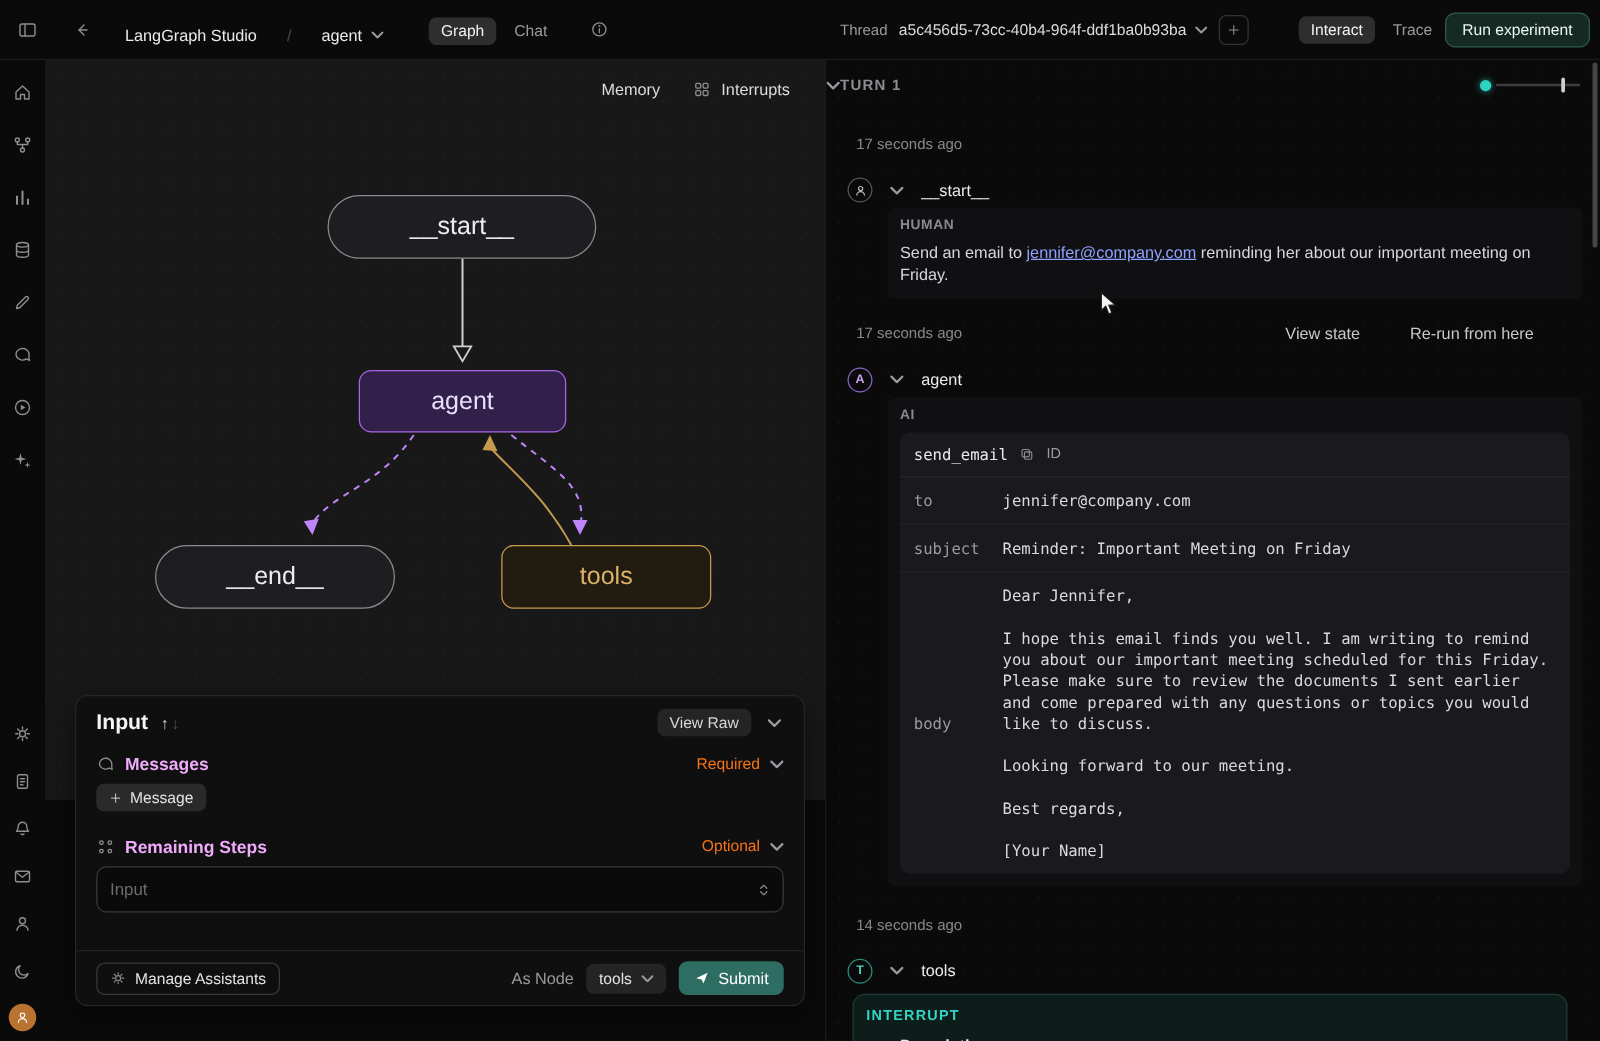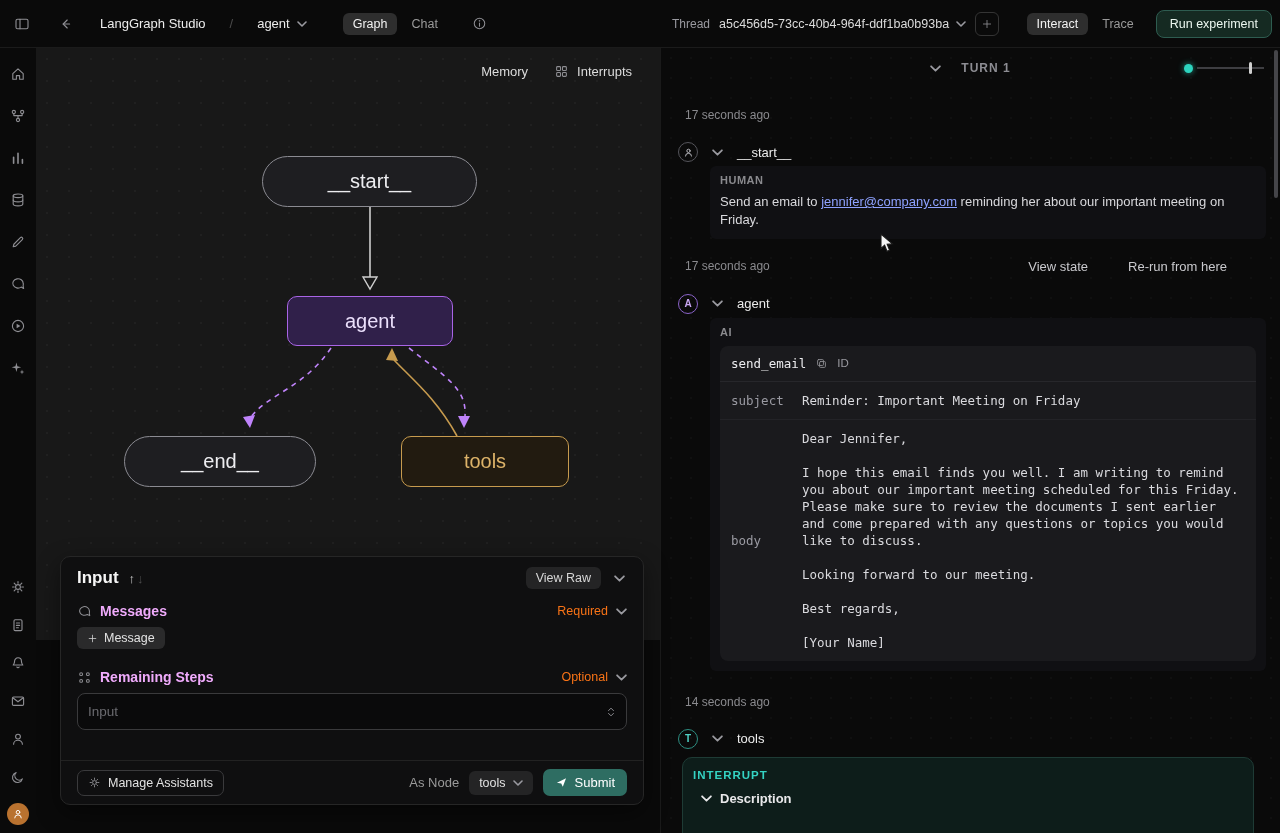--- a/index.html
+++ b/index.html
@@ -5,38 +5,38 @@
   *{margin:0;padding:0;box-sizing:border-box}
   html,body{width:1280px;height:833px;overflow:hidden;background:#0a0a0a;
     font-family:"Liberation Sans",sans-serif;color:#e5e5e5;-webkit-font-smoothing:antialiased}
   .app{position:relative;width:1280px;height:833px}
   .ic{stroke:#8e8e93;fill:none;stroke-width:1.4;stroke-linecap:round;stroke-linejoin:round;display:block}
   .chev{stroke:#9a9aa0;fill:none;stroke-width:1.6;stroke-linecap:round;stroke-linejoin:round}
 
   
   .topbar{position:relative;height:48px;background:#0a0a0a;display:flex;align-items:center;
     padding:0 10px;border-bottom:1px solid #1b1b1b;z-index:30}
-  .tb-left{display:flex;align-items:center;gap:20px}
+  .tb-left{display:flex;align-items:flex-end;gap:20px}
   .icon-btn{display:inline-flex;align-items:center;justify-content:center;width:24px;height:24px;
     border-radius:6px;cursor:pointer;background:none;border:none}
   .tb-title{font-size:13px;color:#ececec;white-space:nowrap;margin-left:2px}
   .tb-sep{color:#4c4c4c;font-size:13px;margin:0 4px}
   .tb-select{display:inline-flex;align-items:center;gap:7px;background:none;border:none;
     color:#ececec;font-size:13px;cursor:pointer}
   .tb-tabs{display:flex;align-items:center;gap:4px;margin-left:16px}
   .tab{padding:4px 10px;border-radius:6px;font-size:12.5px;color:#9a9a9a;background:none;
     border:none;cursor:pointer;white-space:nowrap}
   .tab.active{background:#2e2e2e;color:#f2f2f2}
   .tb-thread{position:absolute;left:672px;top:0;height:48px;display:flex;align-items:center;gap:9px}
   .thread-label{font-size:12px;color:#9a9aa0}
   .thread-select{display:flex;align-items:center;gap:7px;font-size:12.5px;color:#dcdcdc;
     background:none;border:none;cursor:pointer;white-space:nowrap}
   .plus-btn{width:24px;height:24px;border:1px solid #343434;border-radius:6px;background:none;
     display:flex;align-items:center;justify-content:center;cursor:pointer}
-  .tb-right{position:absolute;right:8px;top:0;height:48px;display:flex;align-items:center;gap:12px}
+  .tb-right{position:absolute;right:8px;top:0;height:48px;display:flex;align-items:center;}
   .run-btn{padding:6px 13px;border-radius:8px;border:1px solid #2e5c50;background:#152a22;
     color:#ecf7f0;font-size:12.5px;cursor:pointer;white-space:nowrap}
 
   
   .rail{position:absolute;left:0;top:48px;width:36px;height:785px;background:#0a0a0a;
     display:flex;flex-direction:column;align-items:center;padding:14px 0 8px;gap:18px;z-index:20}
   .rail-bottom{margin-top:auto;display:flex;flex-direction:column;align-items:center;gap:14px}
   .rail-avatar{width:22px;height:22px;border-radius:50%;background:#b9722f;display:flex;
     align-items:center;justify-content:center;cursor:pointer}
 
@@ -88,21 +88,21 @@
   .as-node{font-size:13px;color:#9a9a9a}
   .node-select{display:inline-flex;align-items:center;gap:7px;background:#242425;border:none;
     border-radius:6px;padding:5px 10px;font-size:12.5px;color:#e2e2e2;cursor:pointer}
   .submit-btn{display:inline-flex;align-items:center;gap:7px;background:#2e6d62;border:none;
     border-radius:7px;padding:6px 12px;font-size:13px;color:#fff;cursor:pointer}
 
   
   .thread-panel{position:absolute;left:660px;top:48px;width:620px;height:785px;background:#0a0a0a;
     background-image:radial-gradient(rgba(255,255,255,0.022) 1px,transparent 1.2px);
     background-size:20px 20px;border-left:1px solid #1a1a1a;overflow:hidden}
-  .turn-header{position:relative;height:40px;display:flex;align-items:center;justify-content:center;gap:20px}
+  .turn-header{position:relative;height:40px;display:flex;align-items:center;gap:0}
   .turn-label{font-size:12px;font-weight:600;letter-spacing:1px;color:#8d8d93}
   .slider{position:absolute;right:16px;top:15px;width:80px;height:10px;display:flex;align-items:center;cursor:pointer}
   .slider-dot{width:9px;height:9px;border-radius:50%;background:#2dd4bf;box-shadow:0 0 6px rgba(45,212,191,.7)}
   .slider-track{flex:1;height:2px;background:#3e3e42;margin-left:4px;position:relative}
   .slider-handle{position:absolute;left:52px;top:-5px;width:3px;height:12px;border-radius:2px;background:#cfcfcf}
   .ts{font-size:12px;color:#8a8a8e;margin:20px 0 0 24px}
   .ts-row{display:flex;align-items:center;margin:20px 53px 0 24px}
   .ts-actions{margin-left:auto;display:flex;align-items:flex-end;gap:40px}
   .ts-action{background:none;border:none;color:#c9c9cd;font-size:13px;cursor:pointer;white-space:nowrap}
   .ev-header{display:flex;align-items:center;gap:14px;margin:20px 0 0 17px;cursor:pointer}
@@ -472,20 +472,24 @@
       <div class="tool-card">
         <div class="tc-header">
           <span class="tc-name">send_email</span>
           <svg class="ic" width="13" height="13" viewBox="0 0 20 20">
               <rect x="7" y="7" width="9" height="9" rx="1.5"></rect>
               <rect x="4" y="4" width="9" height="9" rx="1.5"></rect>
             </svg>
           <span class="tc-id">ID</span>
         </div>
         <div class="tc-row">
+          <span class="tc-key">to</span>
+          <span class="tc-val">jennifer@company.com</span>
+        </div>
+        <div class="tc-row">
           <span class="tc-key">subject</span>
           <span class="tc-val">Reminder: Important Meeting on Friday</span>
         </div>
         <div class="tc-row">
           <span class="tc-key">body</span>
           <span class="tc-val">Dear Jennifer,
 
 I hope this email finds you well. I am writing to remind you about our important meeting scheduled for this Friday. Please make sure to review the documents I sent earlier and come prepared with any questions or topics you would like to discuss.
 
 Looking forward to our meeting.

